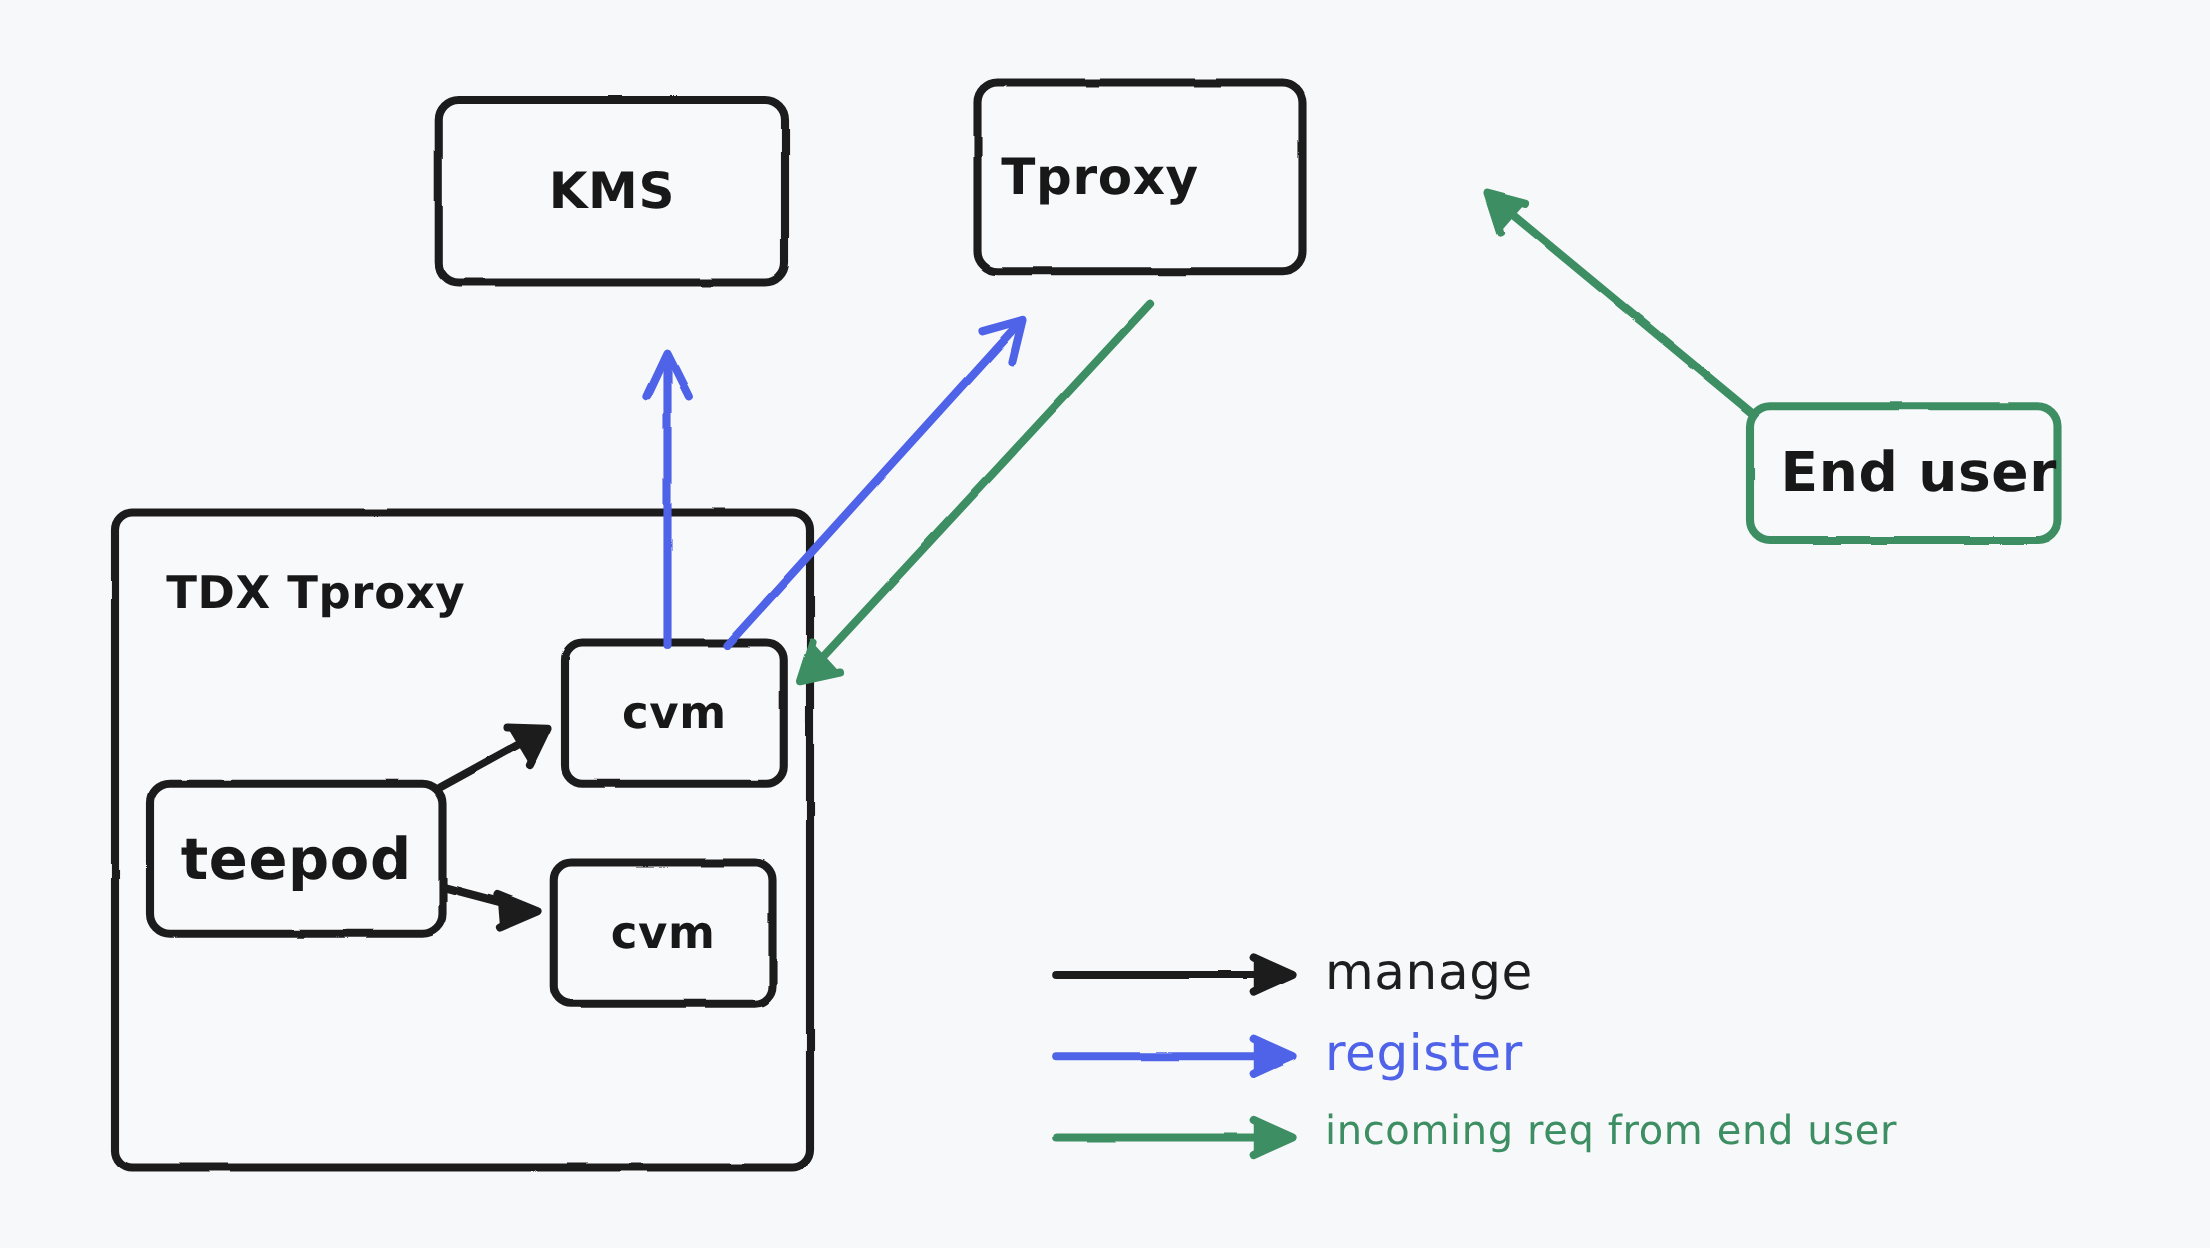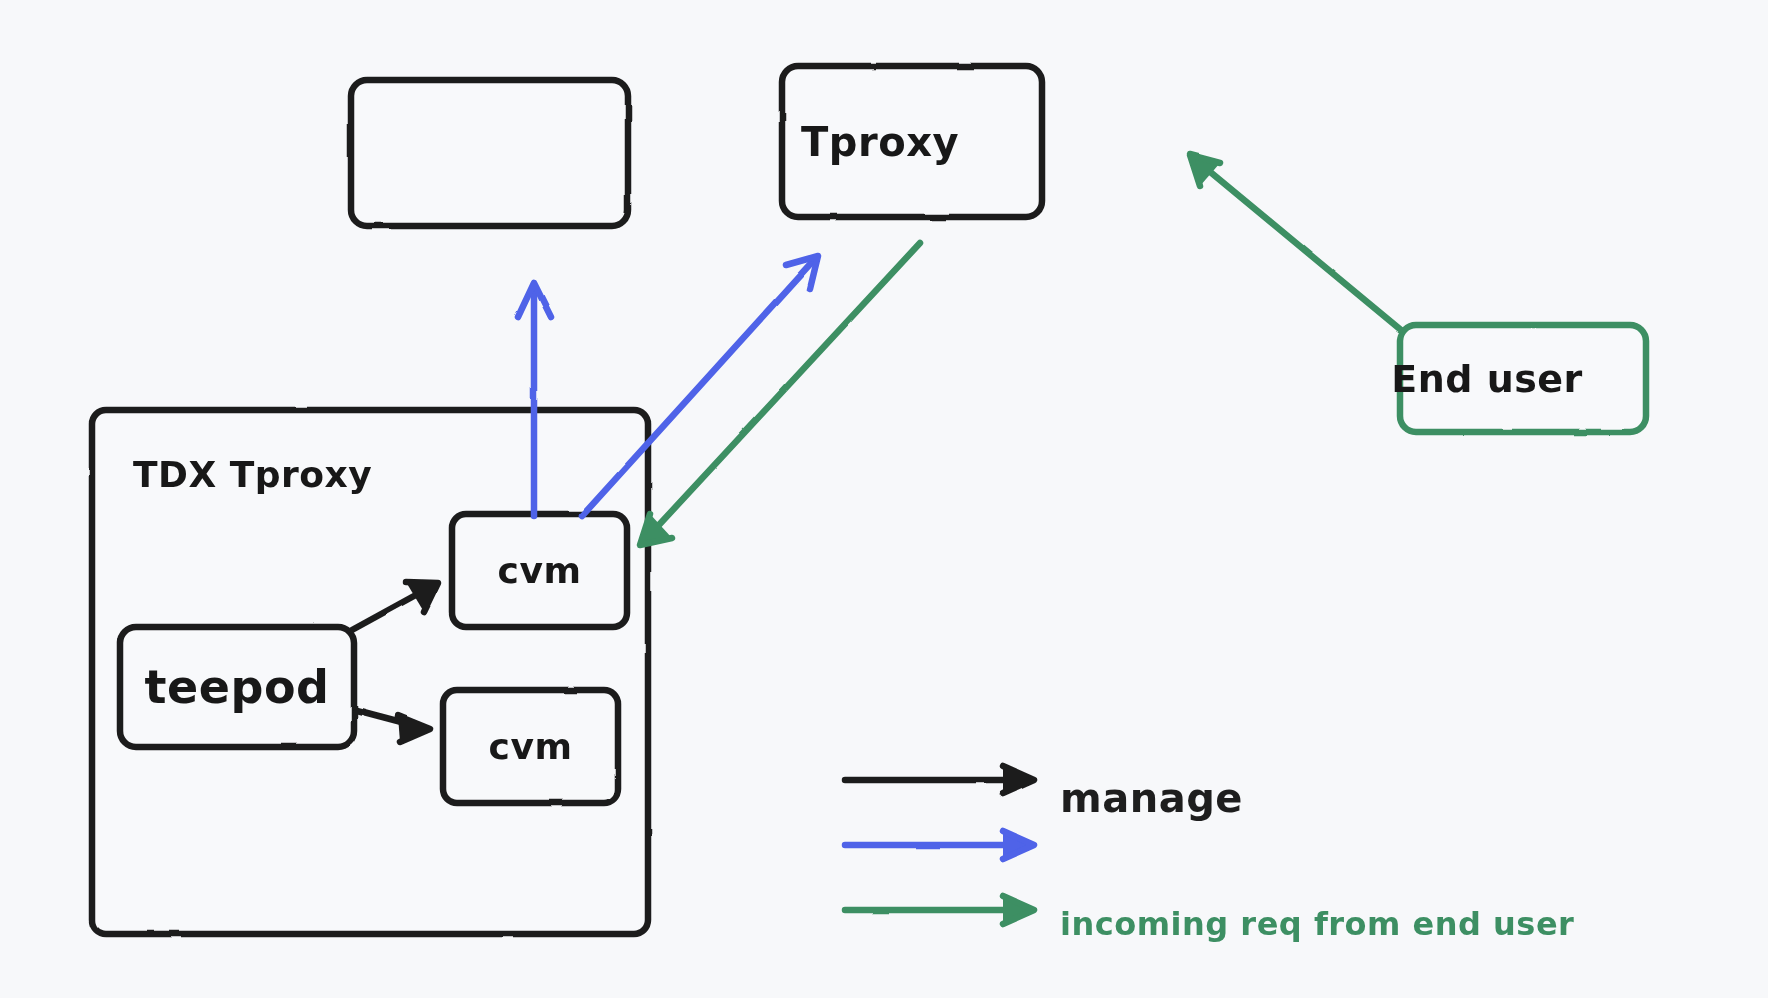--- a/index.html
+++ b/index.html
@@ -30,24 +30,23 @@
     font-family: "DejaVu Sans", sans-serif;
     font-weight: 700;
     color: #181818;
     letter-spacing: 0.5px;
     white-space: nowrap;
     pointer-events: none;
   }
   .legend-label {
     position: absolute;
     font-family: "DejaVu Sans", sans-serif;
-    font-weight: 700;
+    font-weight: 400;
     letter-spacing: 0.5px;
     white-space: nowrap;
-    margin-top: 20px;
   }
 </style>
 </head>
 <body>
 
 <div id="canvas">
 
   <svg id="diagram-svg" viewBox="0 0 1768 998">
     <defs>
       <filter id="rough" x="-5%" y="-5%" width="110%" height="110%">
@@ -129,31 +128,33 @@
         <path d="M845 845 L1030 845" stroke="#4f63e8" stroke-width="6.5"></path>
         <path d="M1003 831 L1034 845 L1003 859" stroke="#4f63e8" stroke-width="6.5" fill="#4f63e8"></path>
       </g>
       <g>
         <path d="M845 910 L1030 910" stroke="#3d8f63" stroke-width="6.5"></path>
         <path d="M1003 896 L1034 910 L1003 924" stroke="#3d8f63" stroke-width="6.5" fill="#3d8f63"></path>
       </g>
     </g>
   </svg>
 
+  <div class="node-label" style="left:351px; top:80px; width:277px; height:146px; font-size:40px;">KMS</div>
 
   <div class="node-label" style="left:750px; top:66px; width:260px; height:151px; font-size:40px;">Tproxy</div>
 
-  <div class="node-label" style="left:1364px; top:325px; width:246px; height:107px; font-size:38px;">End user</div>
+  <div class="node-label" style="left:1412px; top:325px; width:246px; height:107px; font-size:44px;">End user</div>
 
   <div class="node-label" style="left:133px; top:450px; width:320px; height:48px; justify-content:flex-start; font-size:36px;">TDX Tproxy</div>
 
   <div class="node-label" style="left:452px; top:514px; width:175px; height:113px; font-size:36px;">cvm</div>
 
   <div class="node-label" style="left:443px; top:690px; width:175px; height:113px; font-size:36px;">cvm</div>
 
   <div class="node-label" style="left:120px; top:627px; width:234px; height:120px; font-size:46px;text-align:right;">teepod</div>
 
   <div class="legend-label" style="left:1060px; top:755px; font-size:40px; color:#1e1e1e;">manage</div>
 
+  <div class="legend-label" style="left:1060px; top:820px; font-size:40px; color:#4f63e8;">register</div>
 
   <div class="legend-label" style="left:1060px; top:885px; font-size:32px; color:#3d8f63;">incoming req from end user</div>
 
 </div>
 
 </body></html>

